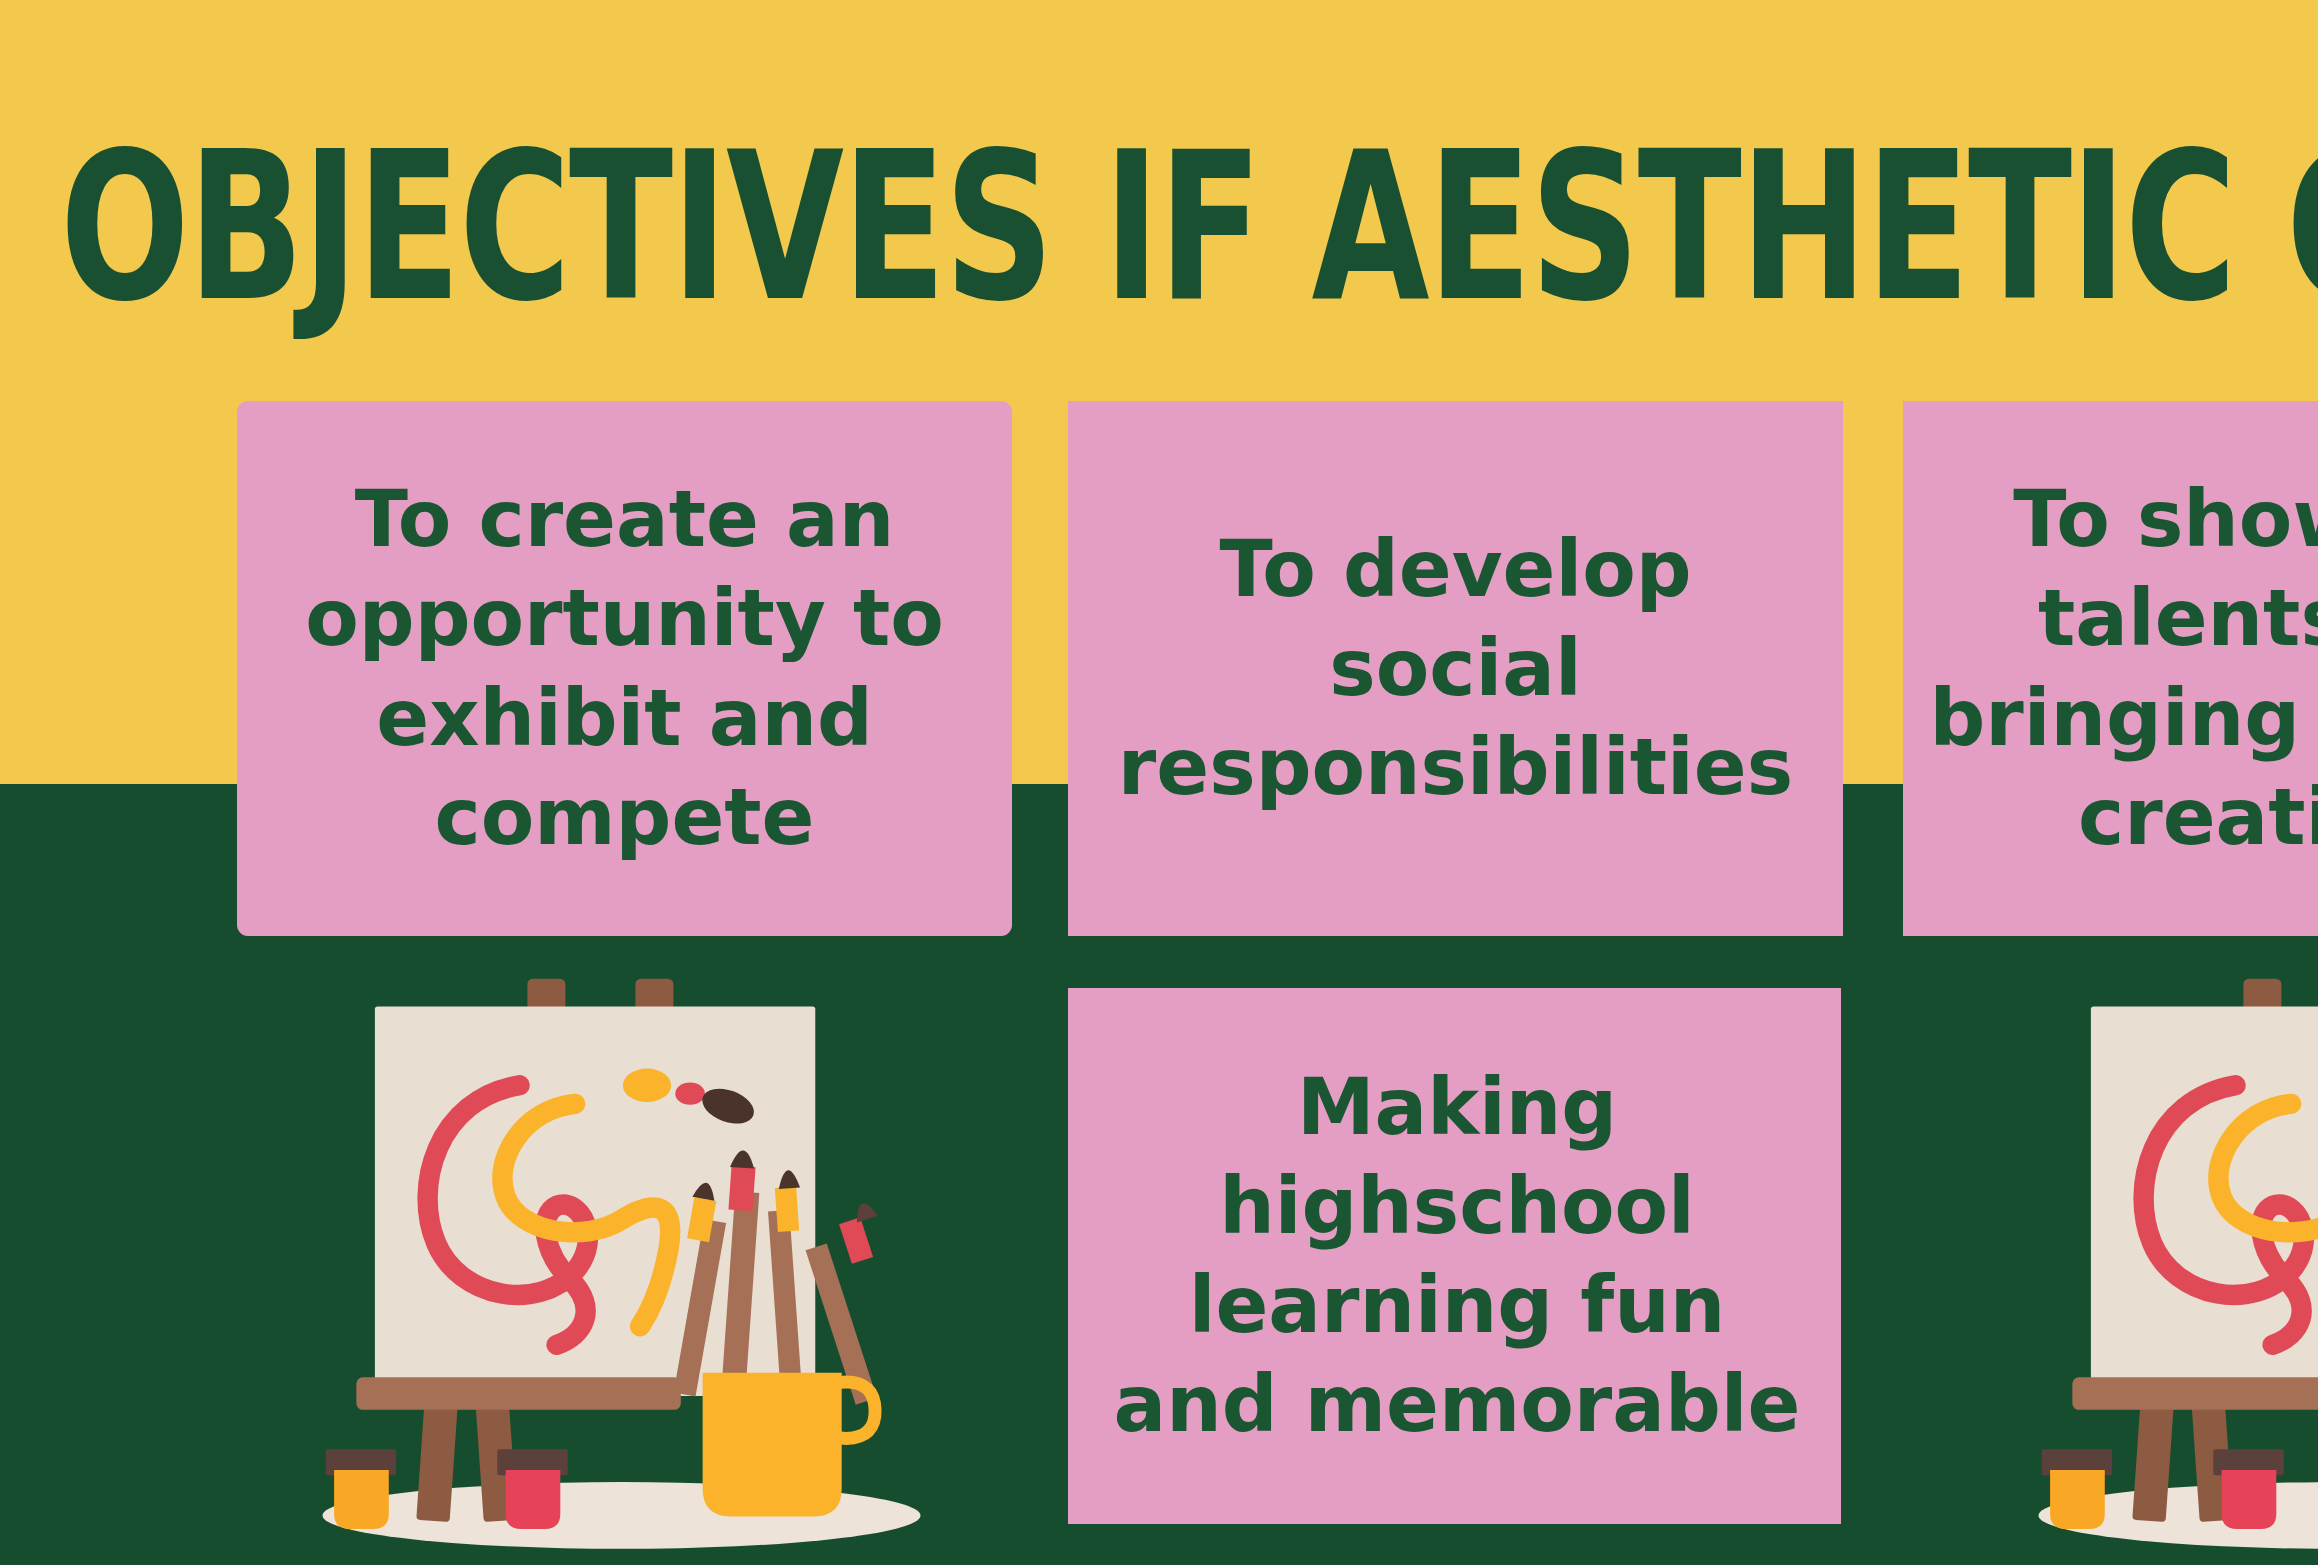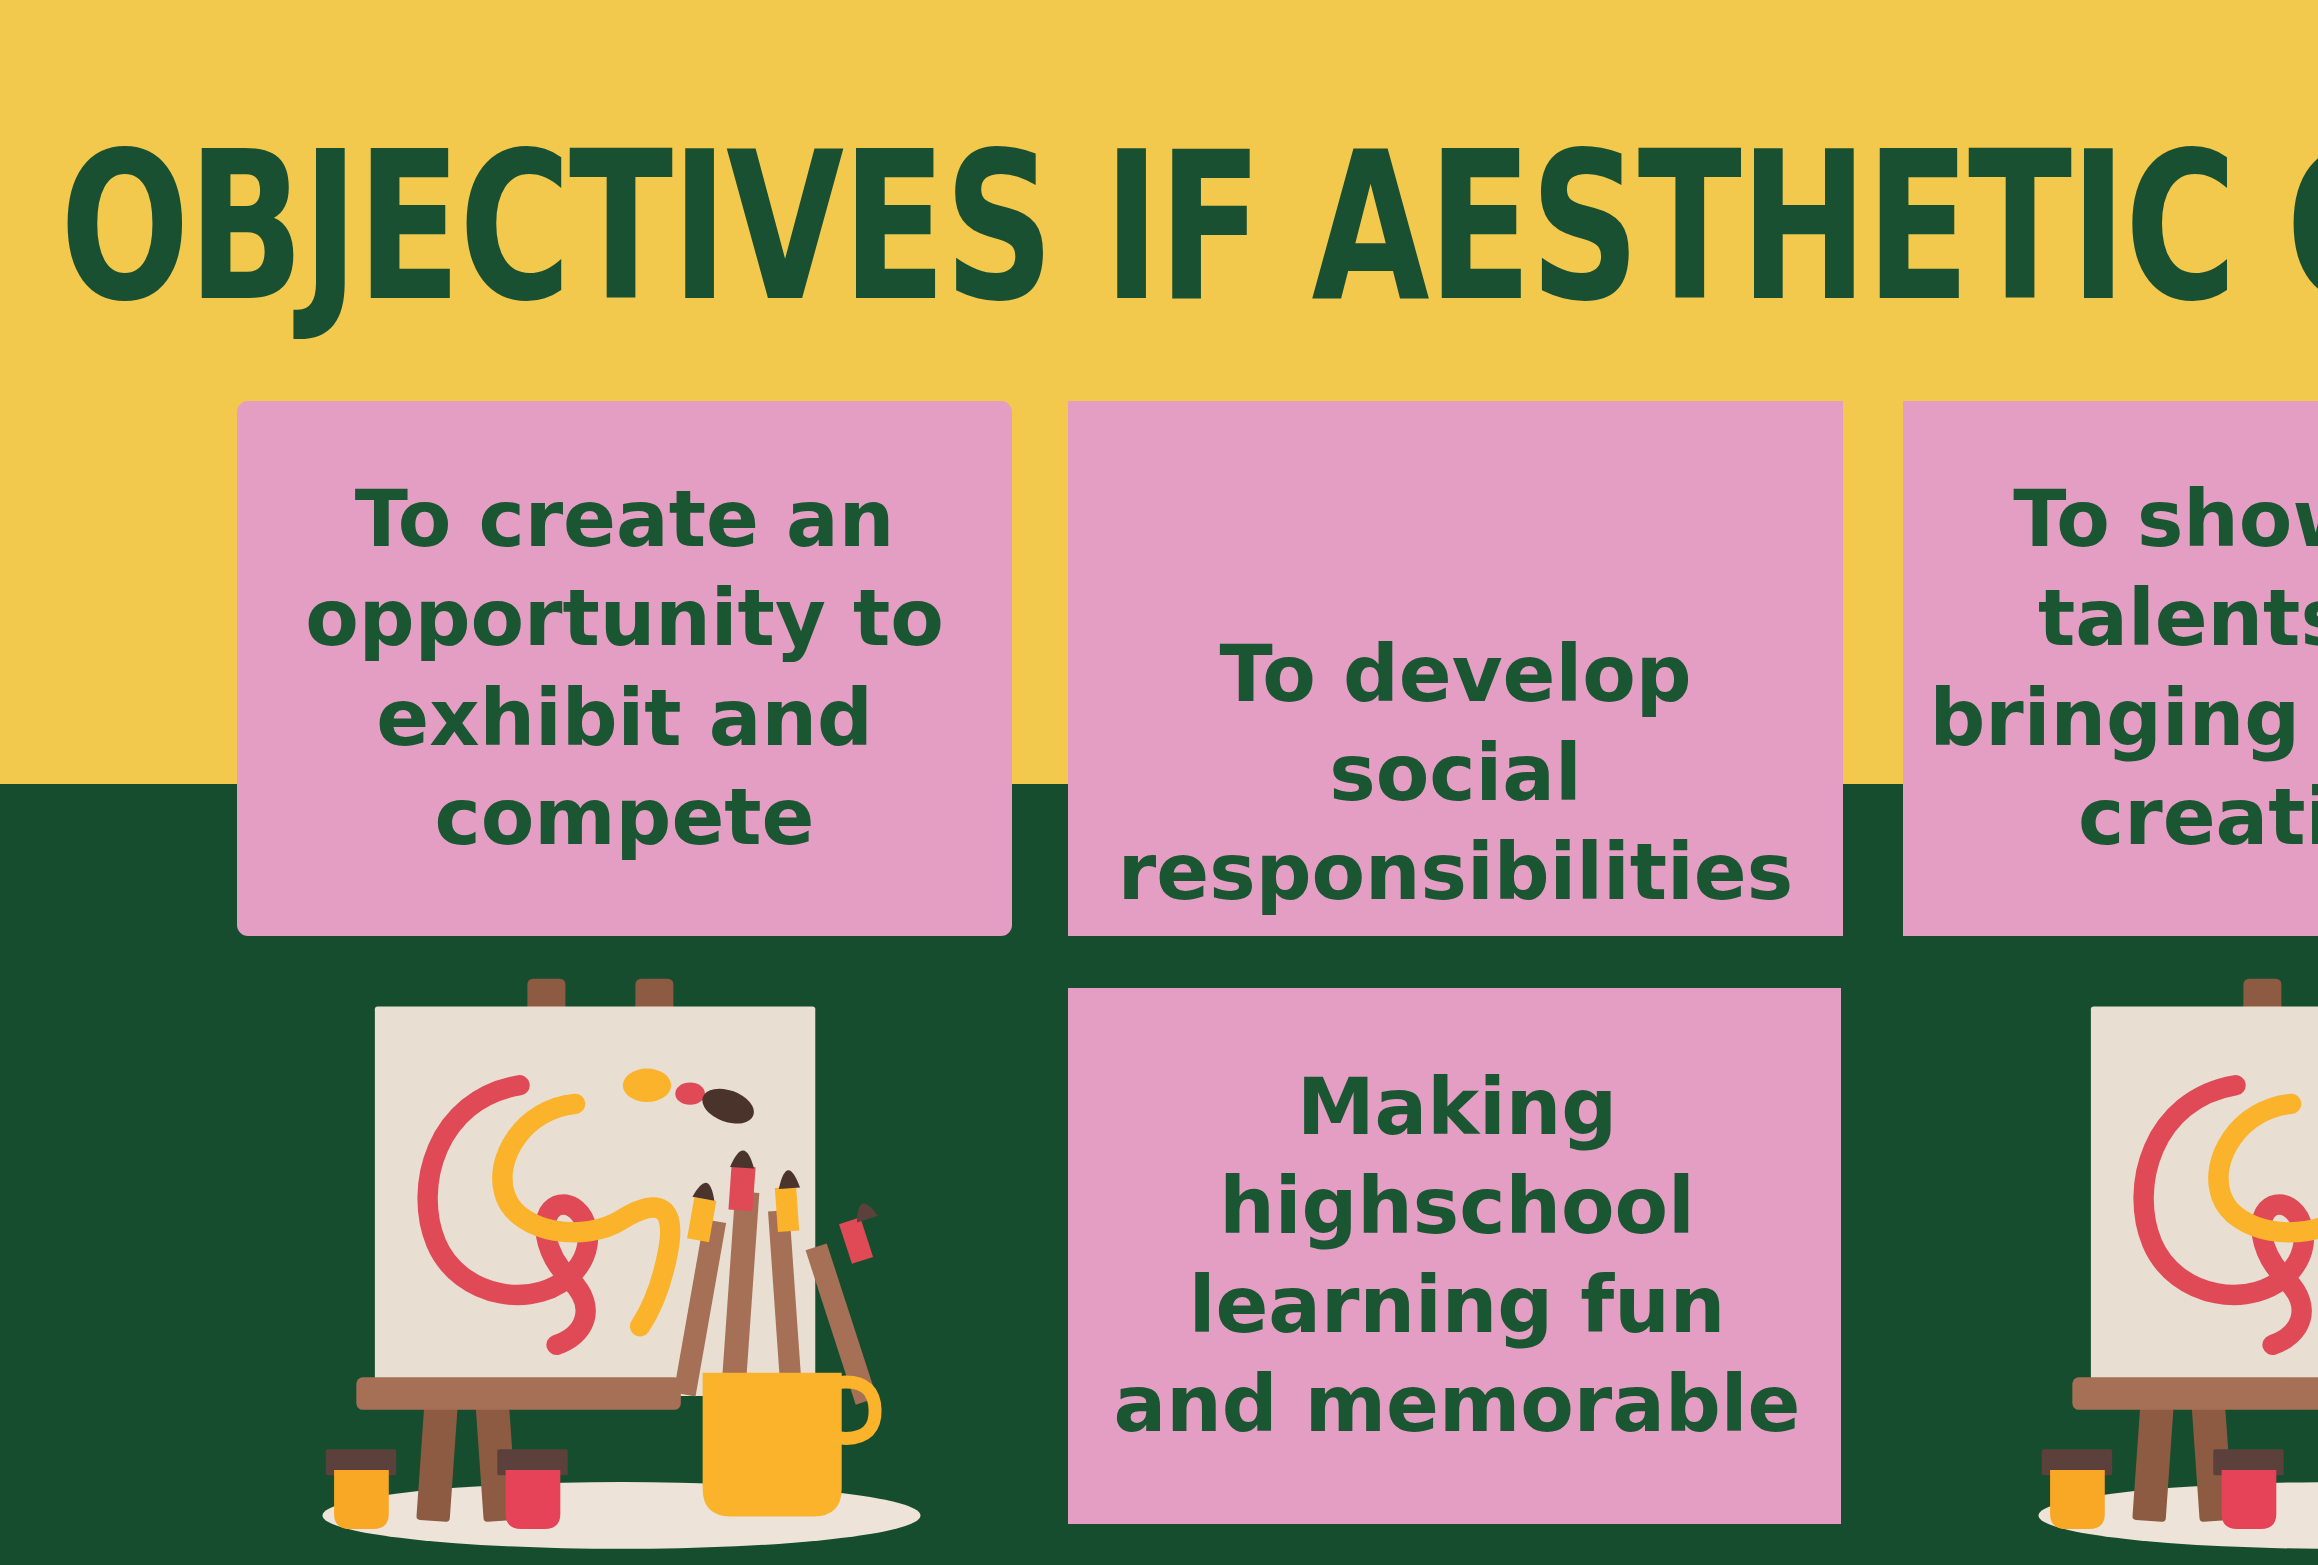--- a/index.html
+++ b/index.html
@@ -63,21 +63,21 @@
     font-family: "DejaVu Sans", sans-serif;
     font-weight: 700;
     font-size: 78px;
     line-height: 1.27;
     text-align: center;
     letter-spacing: 0px;
     width: 100%;
   }
 
   #card-1 { left: 237px;  top: 401px;  width: 775px; height: 535px; border-radius: 11px; }
-  #card-2 { left: 1068px; top: 401px;  width: 775px; height: 535px; align-items: flex-end; }
+  #card-2 { left: 1068px; top: 401px;  width: 775px; height: 535px; }
   #card-3 { left: 1903px; top: 401px;  width: 770px; height: 535px; }
   #card-4 { left: 1068px; top: 988px; width: 773px; height: 536px; padding-left: 27px; }
 
   
   .easel {
     position: absolute;
     width: 649px;
     height: 617px;
   }
   #easel-left  { left: 297px;  top: 946px; }

